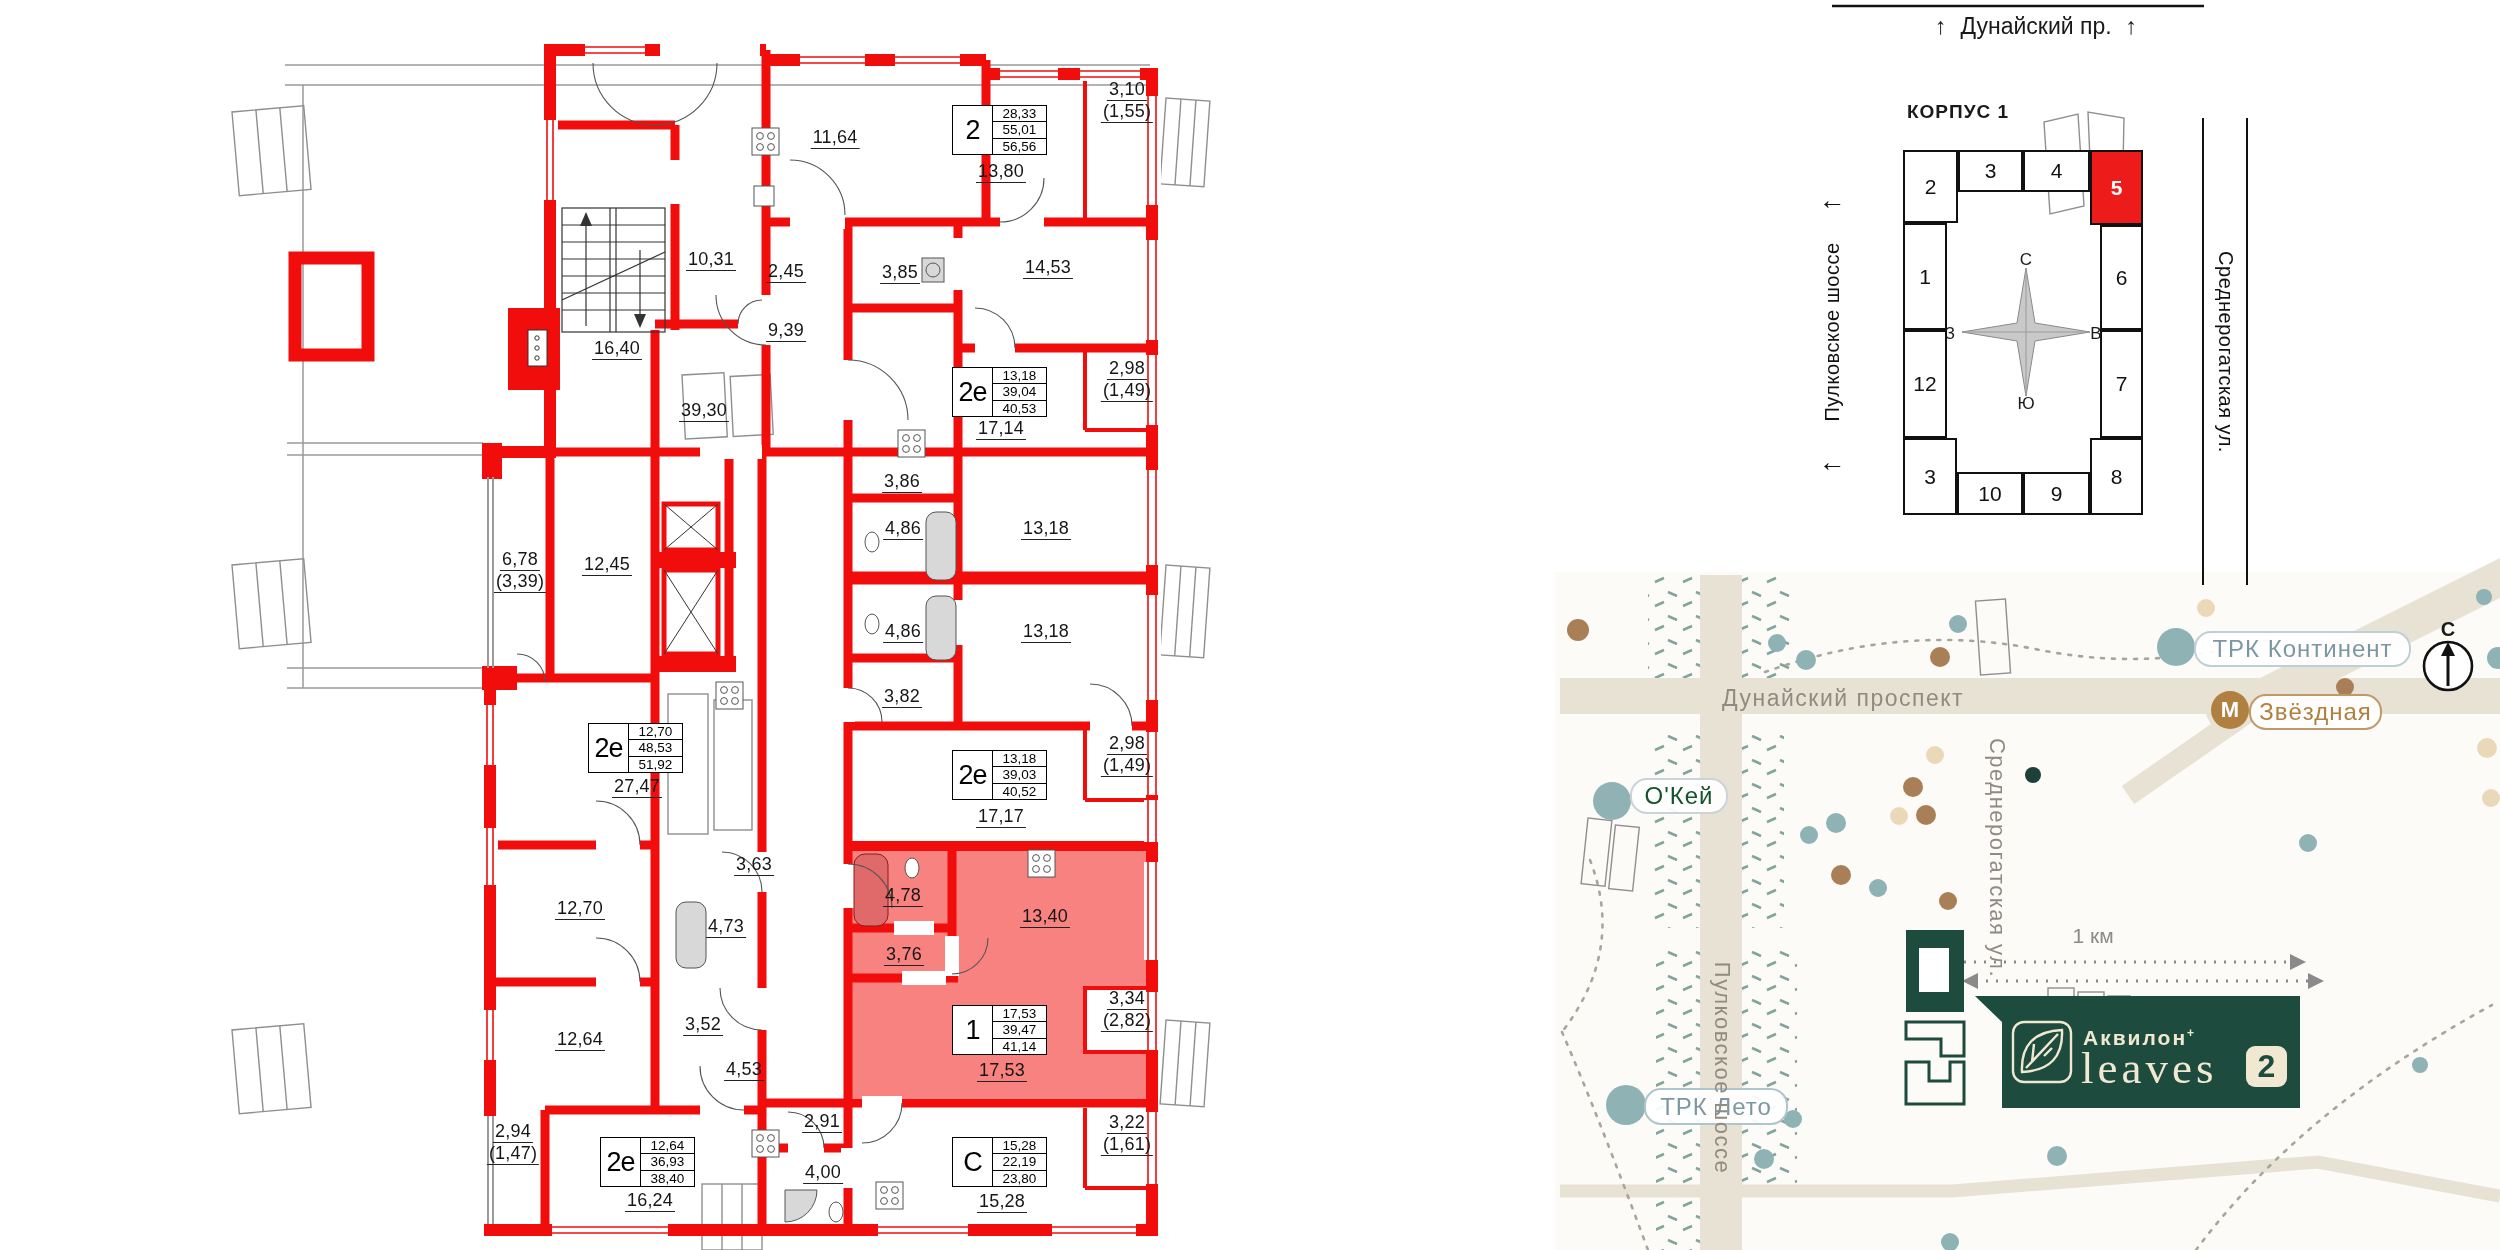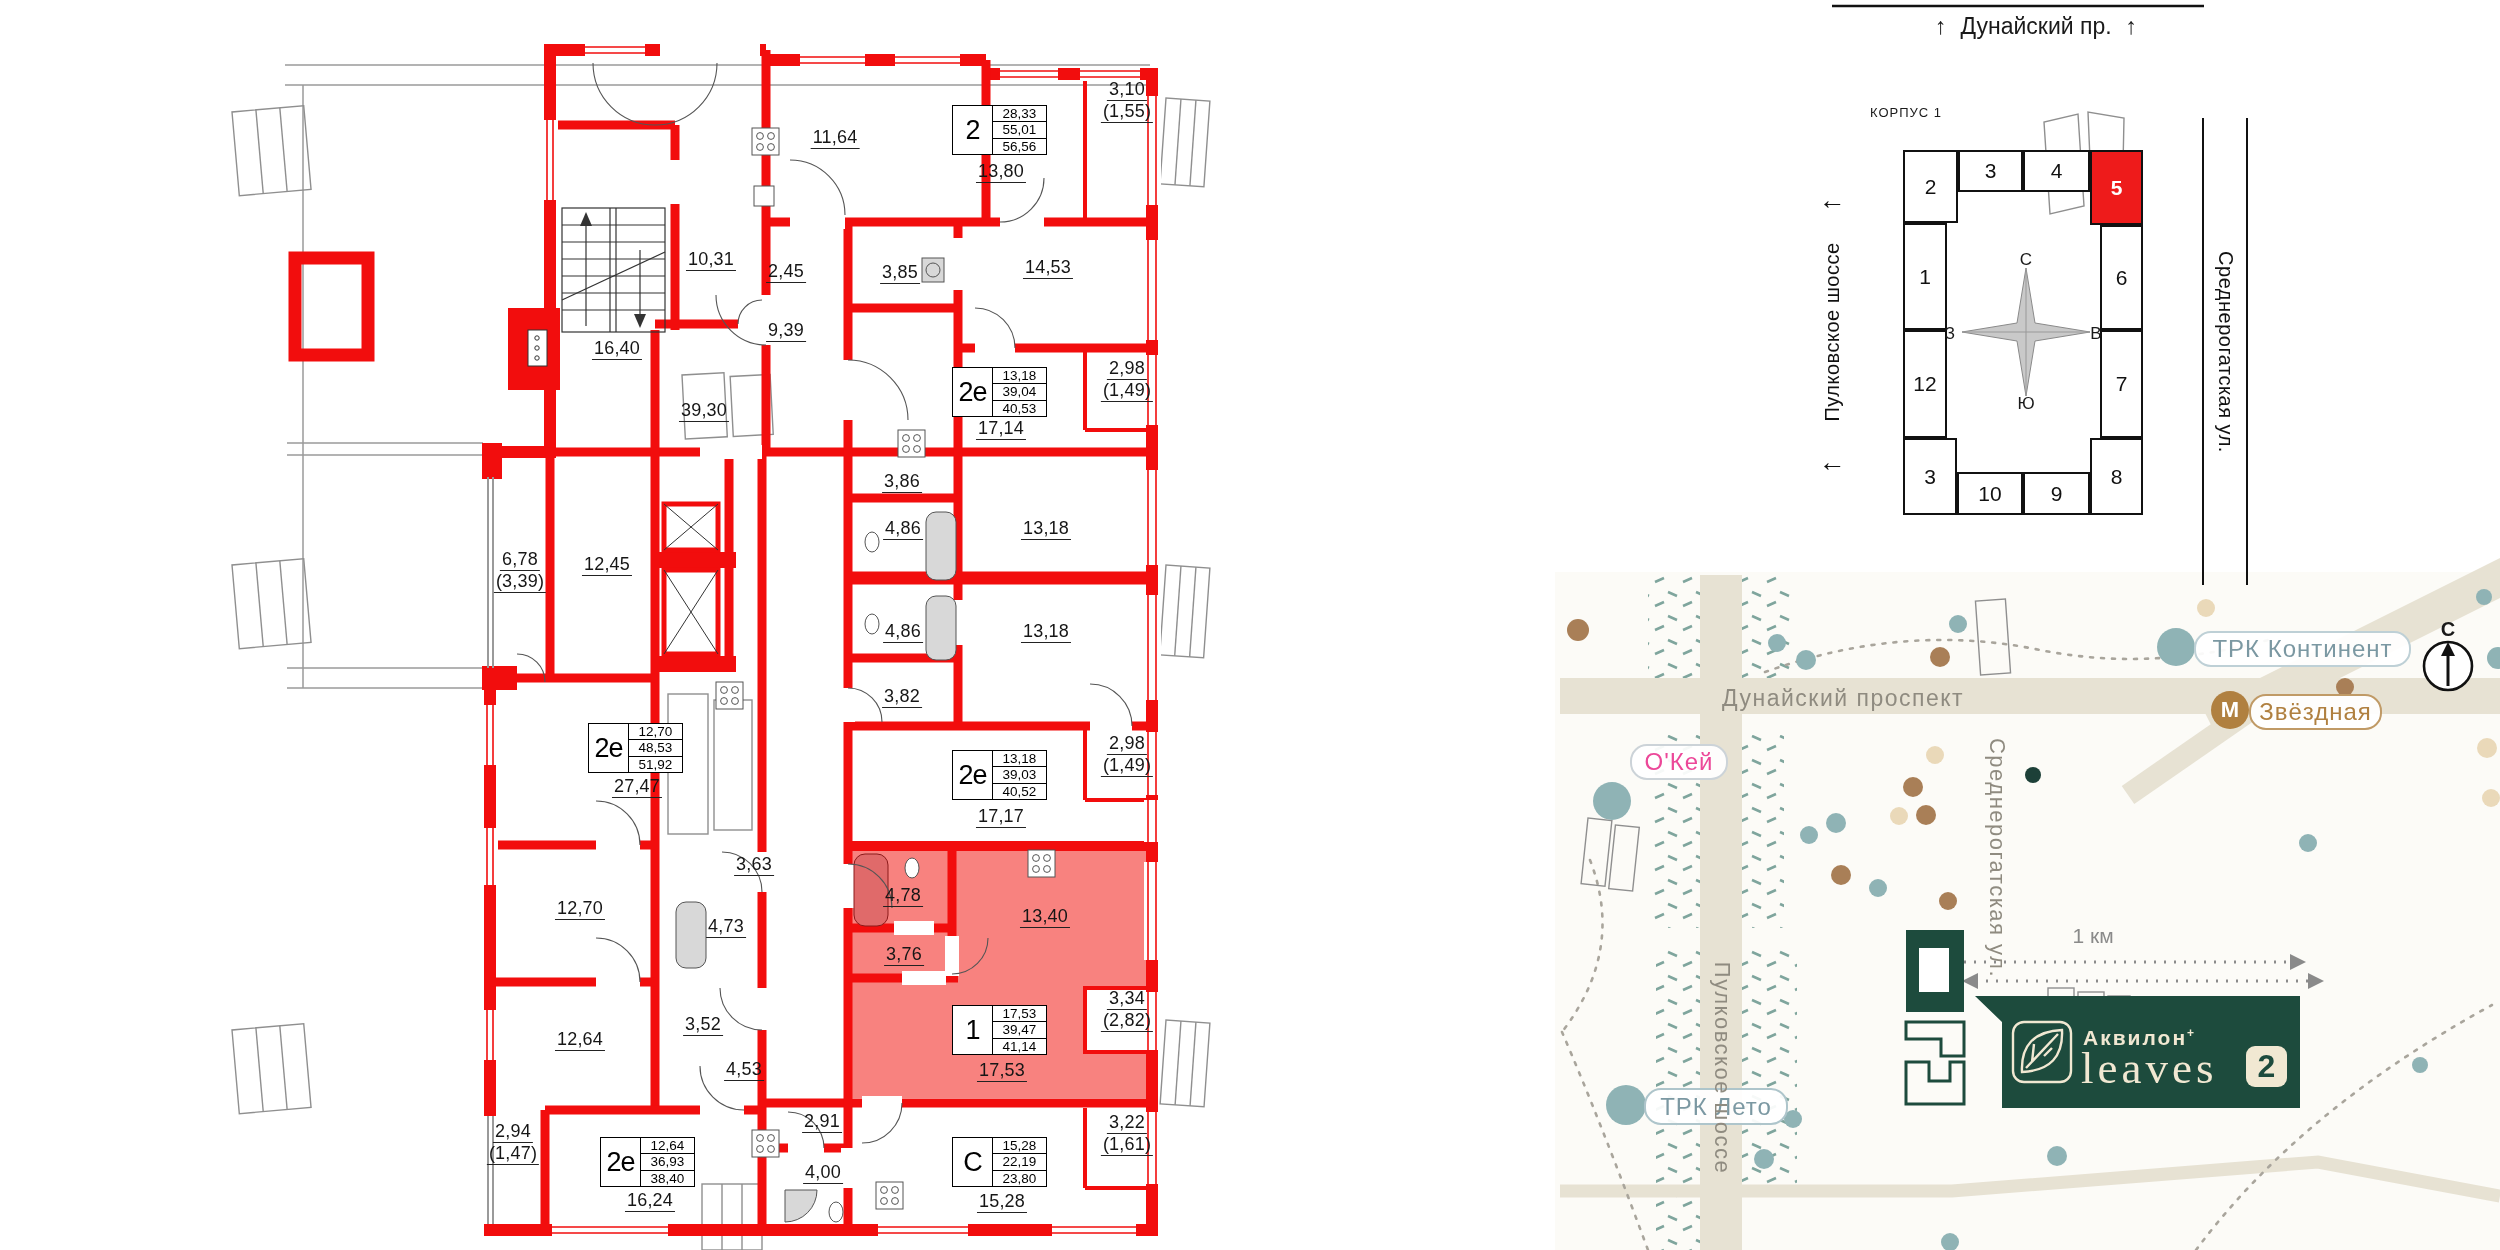--- a/index.html
+++ b/index.html
@@ -738,37 +738,37 @@
       <div class="k-cell" style="left: 2100px; top: 225px; width: 43px; height: 105px; pointer-events: auto;">6</div>
       <div class="k-cell" style="left: 1903px; top: 330px; width: 44px; height: 108px; pointer-events: auto;">12</div>
       <div class="k-cell" style="left: 2100px; top: 330px; width: 43px; height: 108px; pointer-events: auto;">7</div>
       <div class="k-cell" style="left: 1903px; top: 438px; width: 54px; height: 77px; pointer-events: auto;">3</div>
       <div class="k-cell" style="left: 1957px; top: 472px; width: 66px; height: 43px; pointer-events: auto;">10</div>
       <div class="k-cell" style="left: 2023px; top: 472px; width: 67px; height: 43px; pointer-events: auto;">9</div>
       <div class="k-cell" style="left: 2090px; top: 438px; width: 53px; height: 77px; pointer-events: auto;">8</div>
     </div>
 <div class="layer" id="map-pois">
       <div class="poi-circle" style="left: 1593px; top: 782px; width: 38px; height: 38px; background: rgb(143, 179, 181);"></div>
-      <div class="poi-pill" style="left: 1630px; top: 744px; width: 94px; height: 32px; border-color: rgb(204, 211, 216); color: #ec4899;">О'Кей</div>
+      <div class="poi-pill" style="left: 1630px; top: 778px; width: 94px; height: 32px; border-color: rgb(204, 211, 216); color: #14532d;">О'Кей</div>
       <div class="poi-circle" style="left: 2157px; top: 628px; width: 38px; height: 38px; background: rgb(143, 179, 181);"></div>
       <div class="poi-pill" style="left: 2194px; top: 631px; width: 213px; height: 32px; border-color: rgb(190, 208, 214); color: rgb(123, 152, 162);">ТРК Континент</div>
       <div class="poi-circle" style="left: 2211px; top: 691px; width: 38px; height: 38px; background: rgb(176, 128, 64);">М</div>
       <div class="poi-pill" style="left: 2249px; top: 694px; width: 129px; height: 32px; border-color: rgb(192, 154, 102); color: rgb(176, 128, 64);">Звёздная</div>
       <div class="poi-circle" style="left: 1606px; top: 1085px; width: 40px; height: 40px; background: rgb(143, 179, 181);"></div>
       <div class="poi-pill" style="left: 1644px; top: 1088px; width: 140px; height: 33px; border-color: rgb(174, 197, 203); color: rgb(123, 152, 162);">ТРК Лето</div>
     </div>
 
 <div class="layer">
 
   <div class="txt center" style="left:2036px;top:26px;display:flex;gap:14px;align-items:center;font-size:23px;">
     <span>↑</span>
     <span>Дунайский пр.</span>
     <span>↑</span>
   </div>
-  <div class="txt center" style="left:1906px;top:112px;font-size:13px;letter-spacing:1px;">КОРПУС 1</div>
+  <div class="txt center" style="left:1958px;top:112px;font-size:19px;letter-spacing:1px;font-weight:bold;">КОРПУС 1</div>
 
   <div class="txt center arrow" style="left:1832px;top:200px;">←</div>
   <div class="txt rot-ccw street" style="left:1832px;top:332px;">Пулковское шоссе</div>
   <div class="txt center arrow" style="left:1832px;top:462px;">←</div>
 
   <div class="txt rot-cw street" style="left:2225px;top:352px;">Среднерогатская ул.</div>
 
   <div class="txt center" style="left:2026px;top:260px;font-size:17px;">С</div>
   <div class="txt center" style="left:2096px;top:334px;font-size:17px;">В</div>
   <div class="txt center" style="left:2026px;top:404px;font-size:17px;">Ю</div>

